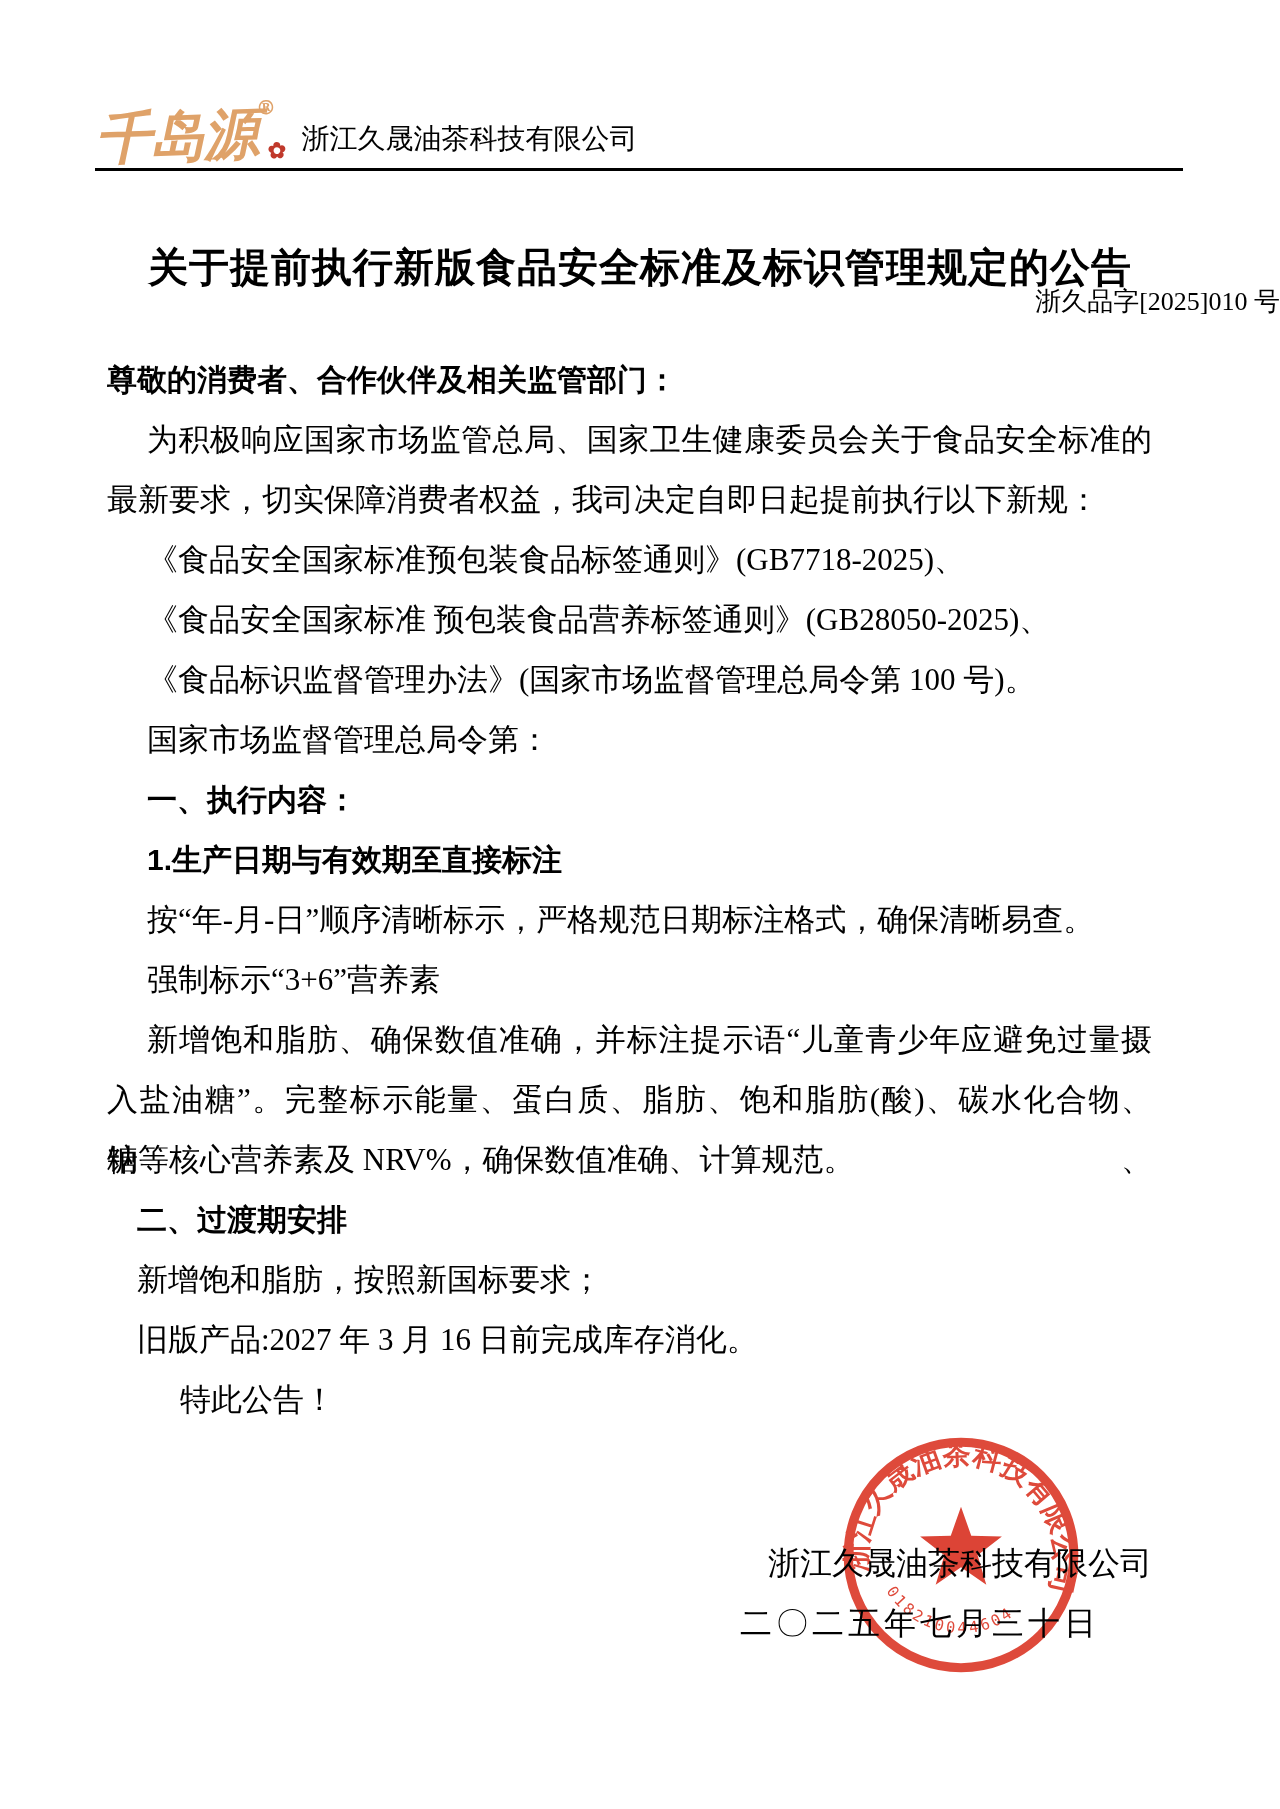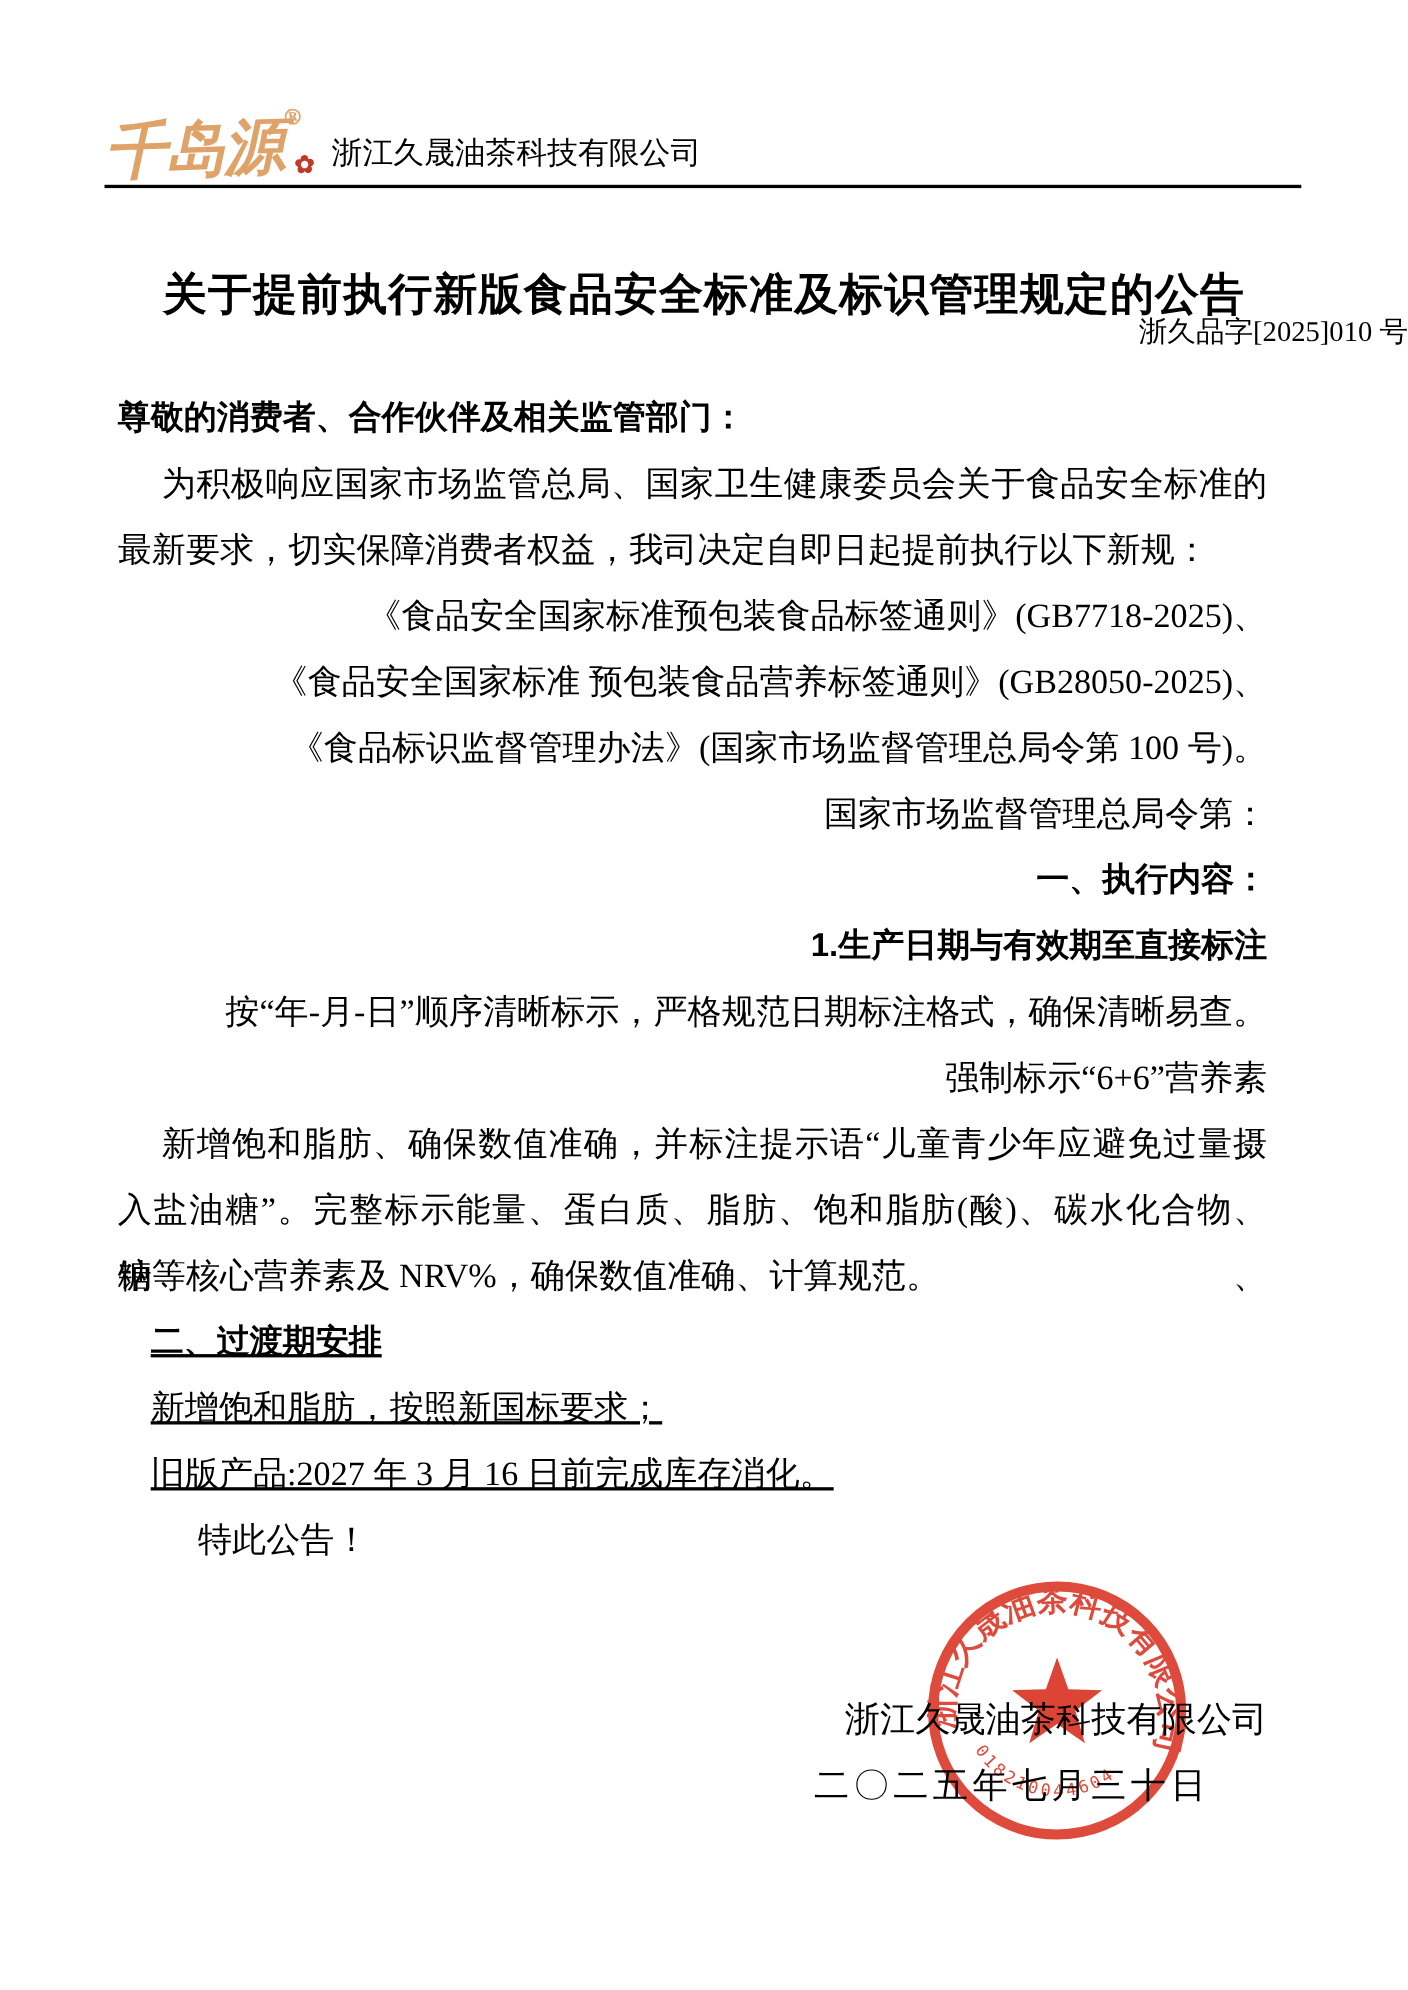--- a/index.html
+++ b/index.html
@@ -42,22 +42,22 @@
   .doc-number {
     position:absolute; top:284px; left:0; right:0;
     text-align:right; font-size:26px;
   }
   
   .body {
     position:absolute; top:350px; left:107px; right:128px;
   }
   .ln { height:60px; line-height:60px; font-size:31px; white-space:nowrap; }
   .b  { font-weight:bold; font-family:"Liberation Sans","DejaVu Sans",sans-serif; font-size:30px; }
-  .i1 { padding-left:40px;text-align:right; }
-  .i2 { padding-left:30px;text-decoration:underline; }
+  .i1 { padding-left:40px; }
+  .i2 { padding-left:30px; }
   .i3 { padding-left:73px; }
   .just { white-space:normal; text-align:justify; text-align-last:justify; }
   
   .sig-company {
     position:absolute; top:1542px; left:0; right:128px;
     text-align:right; font-size:32px; white-space:nowrap;
   }
   .sig-date {
     position:absolute; top:1602px; left:0; right:180px;
     text-align:right; font-size:32px; letter-spacing:4px; white-space:nowrap;
@@ -85,21 +85,21 @@
     <div class="ln b">尊敬的消费者、合作伙伴及相关监管部门：</div>
     <div class="ln i1 just">为积极响应国家市场监管总局、国家卫生健康委员会关于食品安全标准的</div>
     <div class="ln">最新要求，切实保障消费者权益，我司决定自即日起提前执行以下新规：</div>
     <div class="ln i1">《食品安全国家标准预包装食品标签通则》(GB7718-2025)、</div>
     <div class="ln i1">《食品安全国家标准 预包装食品营养标签通则》(GB28050-2025)、</div>
     <div class="ln i1">《食品标识监督管理办法》(国家市场监督管理总局令第 100 号)。</div>
     <div class="ln i1">国家市场监督管理总局令第：</div>
     <div class="ln b i1">一、执行内容：</div>
     <div class="ln b i1">1.生产日期与有效期至直接标注</div>
     <div class="ln i1">按“年-月-日”顺序清晰标示，严格规范日期标注格式，确保清晰易查。</div>
-    <div class="ln i1">强制标示“6+6”营养素</div>
+    <div class="ln i1">强制标示“3+6”营养素</div>
     <div class="ln i1 just">新增饱和脂肪、确保数值准确，并标注提示语“儿童青少年应避免过量摄</div>
     <div class="ln just">入盐油糖”。完整标示能量、蛋白质、脂肪、饱和脂肪(酸)、碳水化合物、糖、</div>
     <div class="ln">钠等核心营养素及 NRV%，确保数值准确、计算规范。</div>
     <div class="ln b i2">二、过渡期安排</div>
     <div class="ln i2">新增饱和脂肪，按照新国标要求；</div>
     <div class="ln i2">旧版产品:2027 年 3 月 16 日前完成库存消化。</div>
     <div class="ln i3">特此公告！</div>
   </div>
 
   <div class="sig-company">浙江久晟油茶科技有限公司</div>

